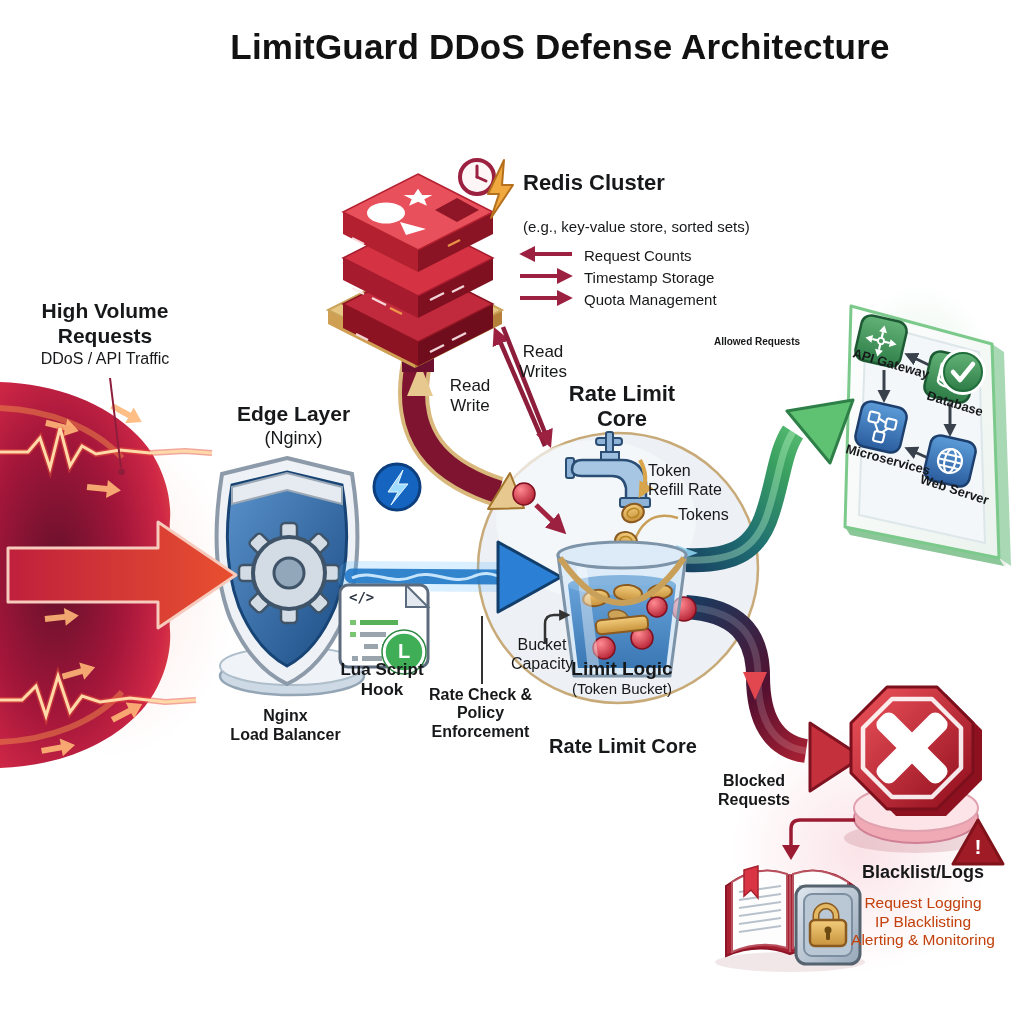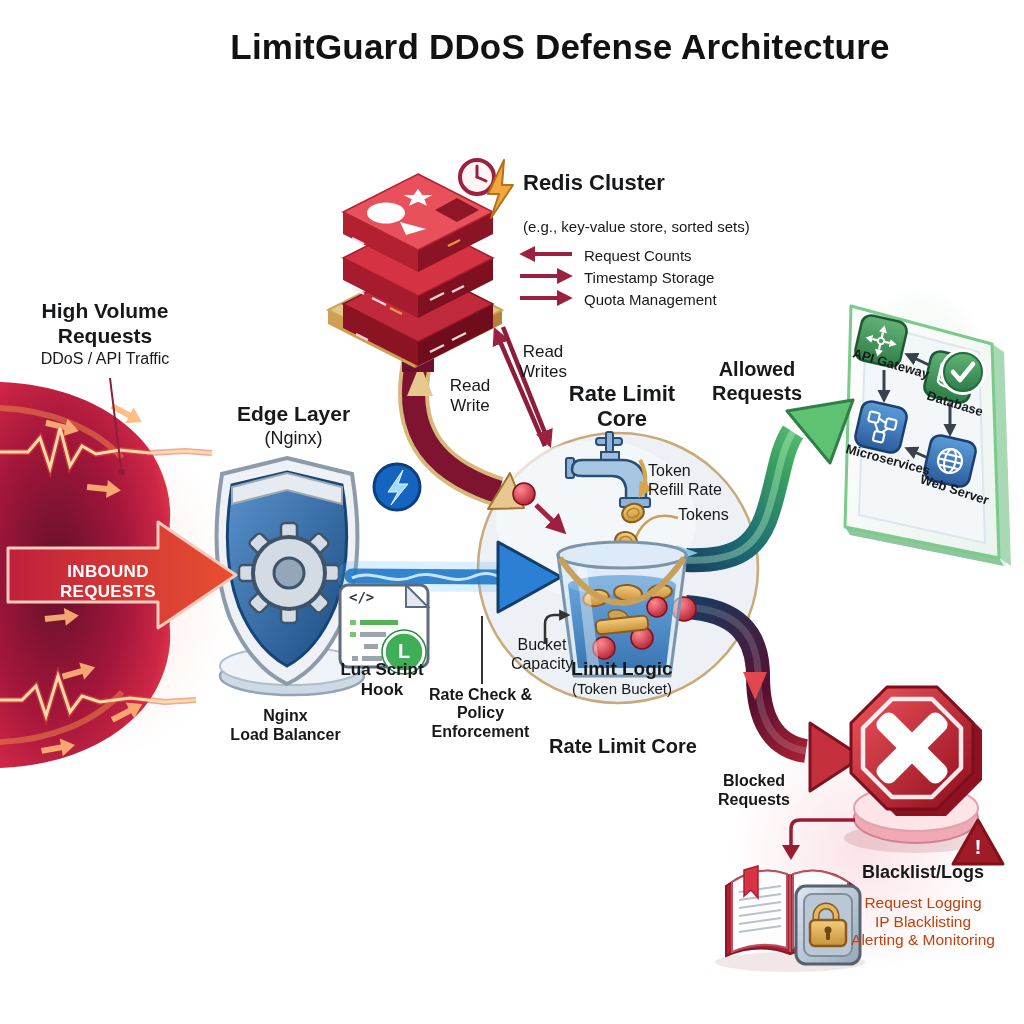--- a/index.html
+++ b/index.html
@@ -429,39 +429,38 @@
   <div class="lbl nw" style="left:584px;top:269px;font-size:15px;">Timestamp Storage</div>
   <div class="lbl nw" style="left:584px;top:291px;font-size:15px;">Quota Management</div>
 
 
   <div class="lbl b c" style="left:30px;top:298px;width:150px;font-size:21px;line-height:1.2;">High Volume Requests</div>
   <div class="lbl c" style="left:20px;top:350px;width:170px;font-size:16px;">DDoS / API Traffic</div>
 
   <div class="lbl b c nw" style="left:226px;top:402px;width:135px;font-size:21px;">Edge Layer</div>
   <div class="lbl c nw" style="left:226px;top:428px;width:135px;font-size:18px;">(Nginx)</div>
 
-  <div class="lbl b c white" style="left:18px;top:562px;width:180px;font-size:17px;letter-spacing:.3px;">INBOUND REQUESTS</div>
 
   <div class="lbl c" style="left:438px;top:376px;width:64px;font-size:17px;">Read Write</div>
   <div class="lbl c" style="left:508px;top:342px;width:70px;font-size:17px;">Read Writes</div>
 
   <div class="lbl b c" style="left:548px;top:382px;width:148px;font-size:22px;line-height:1.12;">Rate Limit Core</div>
 
   <div class="lbl" style="left:648px;top:462px;font-size:16px;">
     <div>Token</div>
     <div>Refill Rate</div>
   </div>
   <div class="lbl nw" style="left:678px;top:506px;font-size:16px;">Tokens</div>
   <div class="lbl c" style="left:503px;top:636px;width:78px;font-size:16px;">Bucket Capacity</div>
   <div class="lbl b c nw" style="left:548px;top:658px;width:148px;font-size:19px;">Limit Logic</div>
   <div class="lbl c nw" style="left:548px;top:680px;width:148px;font-size:15px;">(Token Bucket)</div>
   <div class="lbl b c" style="left:428px;top:686px;width:105px;font-size:16px;line-height:1.15;">Rate Check &amp; Policy Enforcement</div>
   <div class="lbl b c nw" style="left:528px;top:735px;width:190px;font-size:20px;">Rate Limit Core</div>
 
-  <div class="lbl b c" style="left:703px;top:358px;width:108px;font-size:20px;">Allowed Requests</div>
+  <div class="lbl b c" style="left:703px;top:336px;width:108px;font-size:10px;">Allowed Requests</div>
   <div class="lbl b c" style="left:698px;top:772px;width:112px;font-size:16px;">Blocked Requests</div>
 
   <div class="lbl b c nw rot" style="left:846px;top:356px;width:90px;font-size:13px;transform:rotate(16deg);">API Gateway</div>
   <div class="lbl b c nw rot" style="left:915px;top:396px;width:80px;font-size:13px;transform:rotate(17deg);">Database</div>
   <div class="lbl b c nw rot" style="left:838px;top:452px;width:100px;font-size:13px;transform:rotate(15deg);">Microservices</div>
   <div class="lbl b c nw rot" style="left:912px;top:482px;width:85px;font-size:13px;transform:rotate(18deg);">Web Server</div>
 
   <div class="lbl b c" style="left:332px;top:660px;width:100px;font-size:17px;">Lua Script Hook</div>
   <div class="lbl b c" style="left:198px;top:706px;width:175px;font-size:16px;line-height:1.2;">
     <div>Nginx</div>

